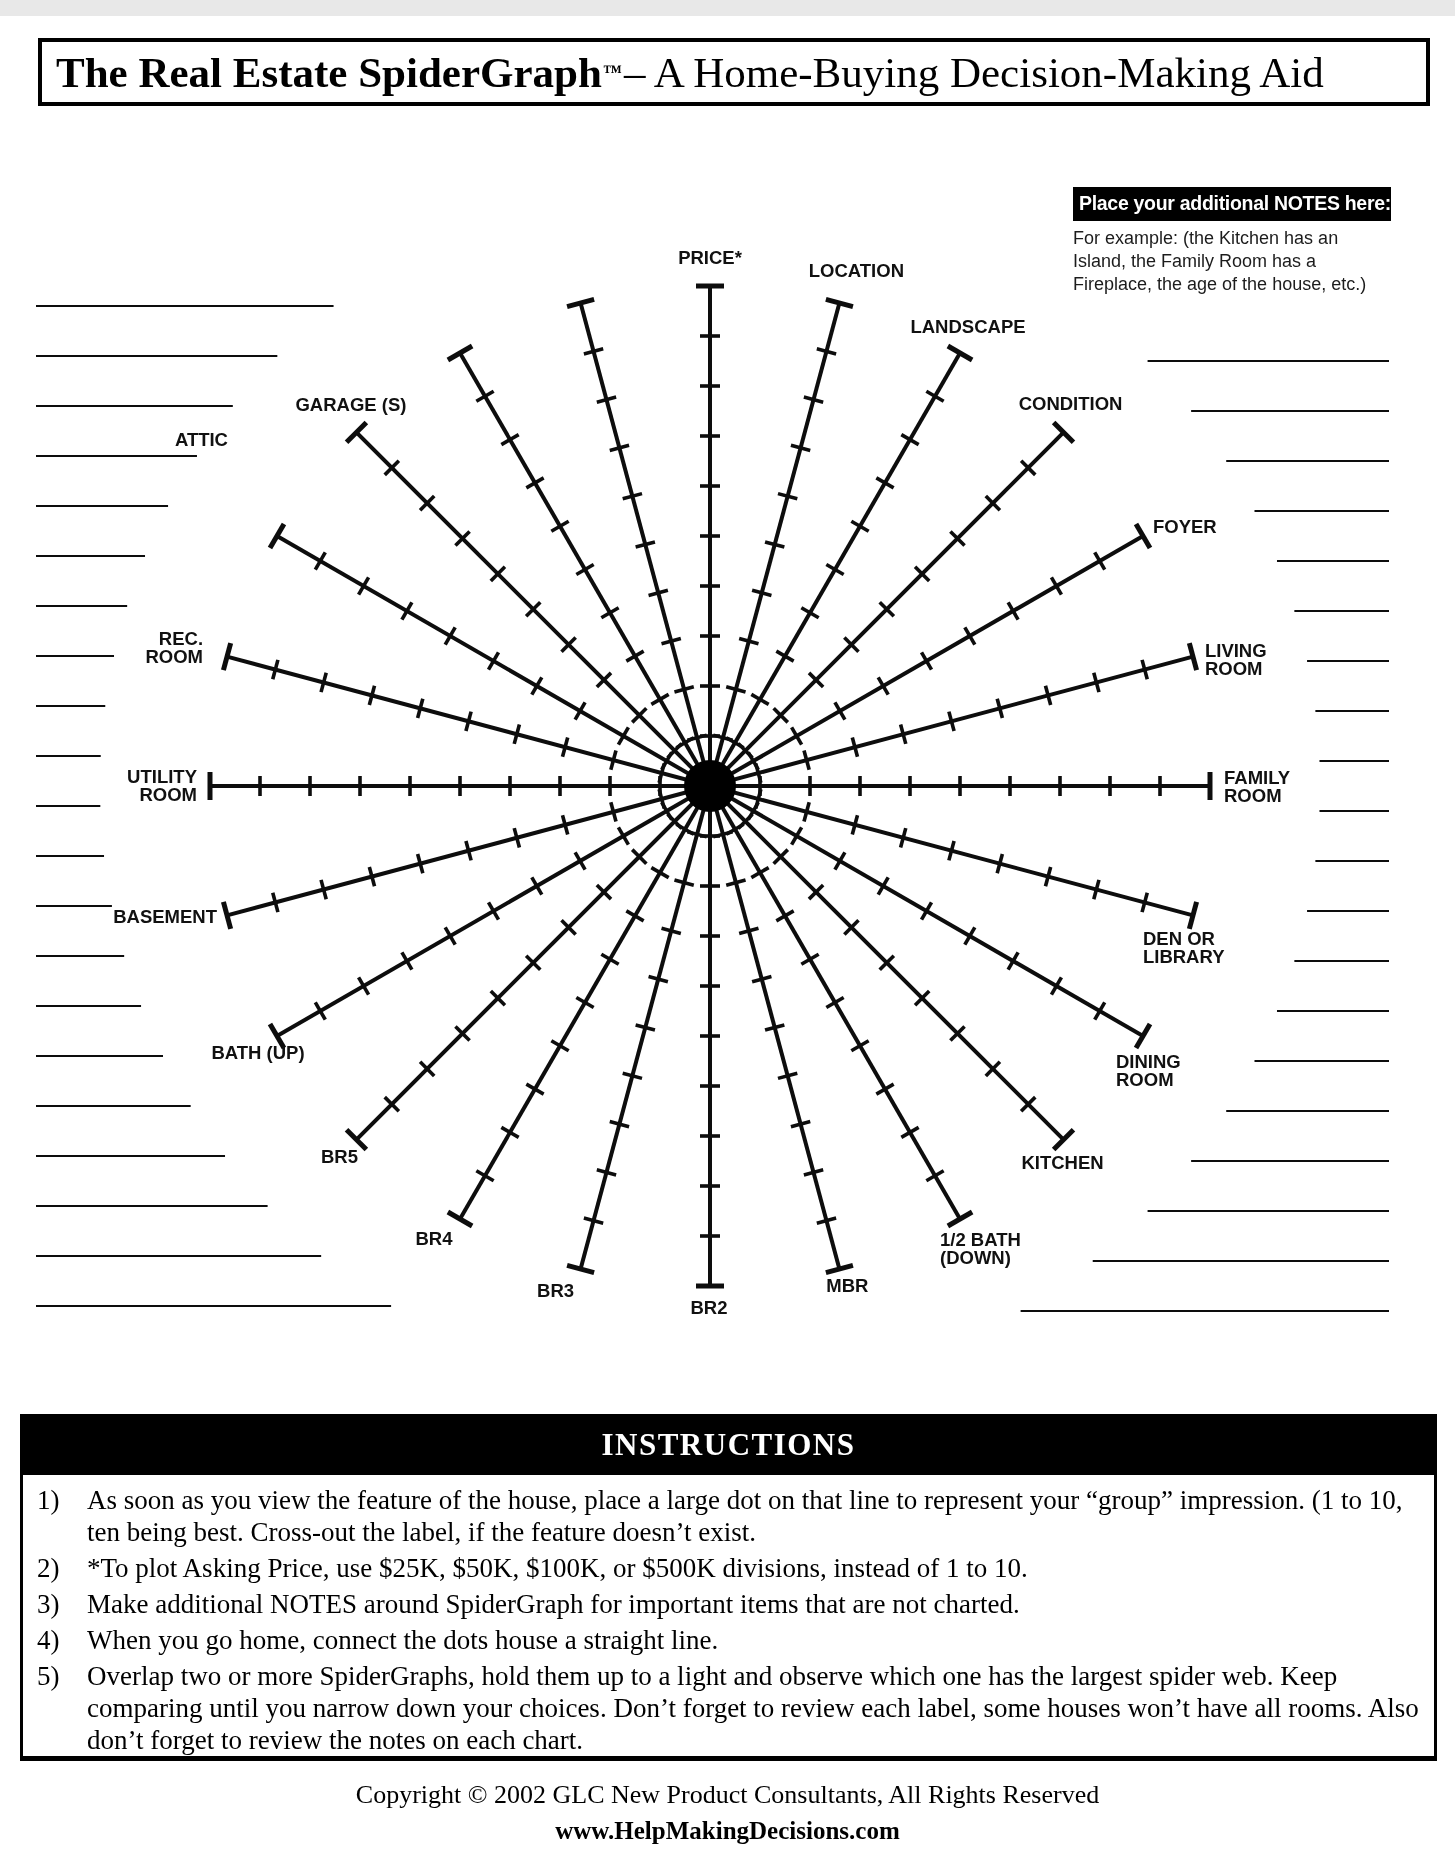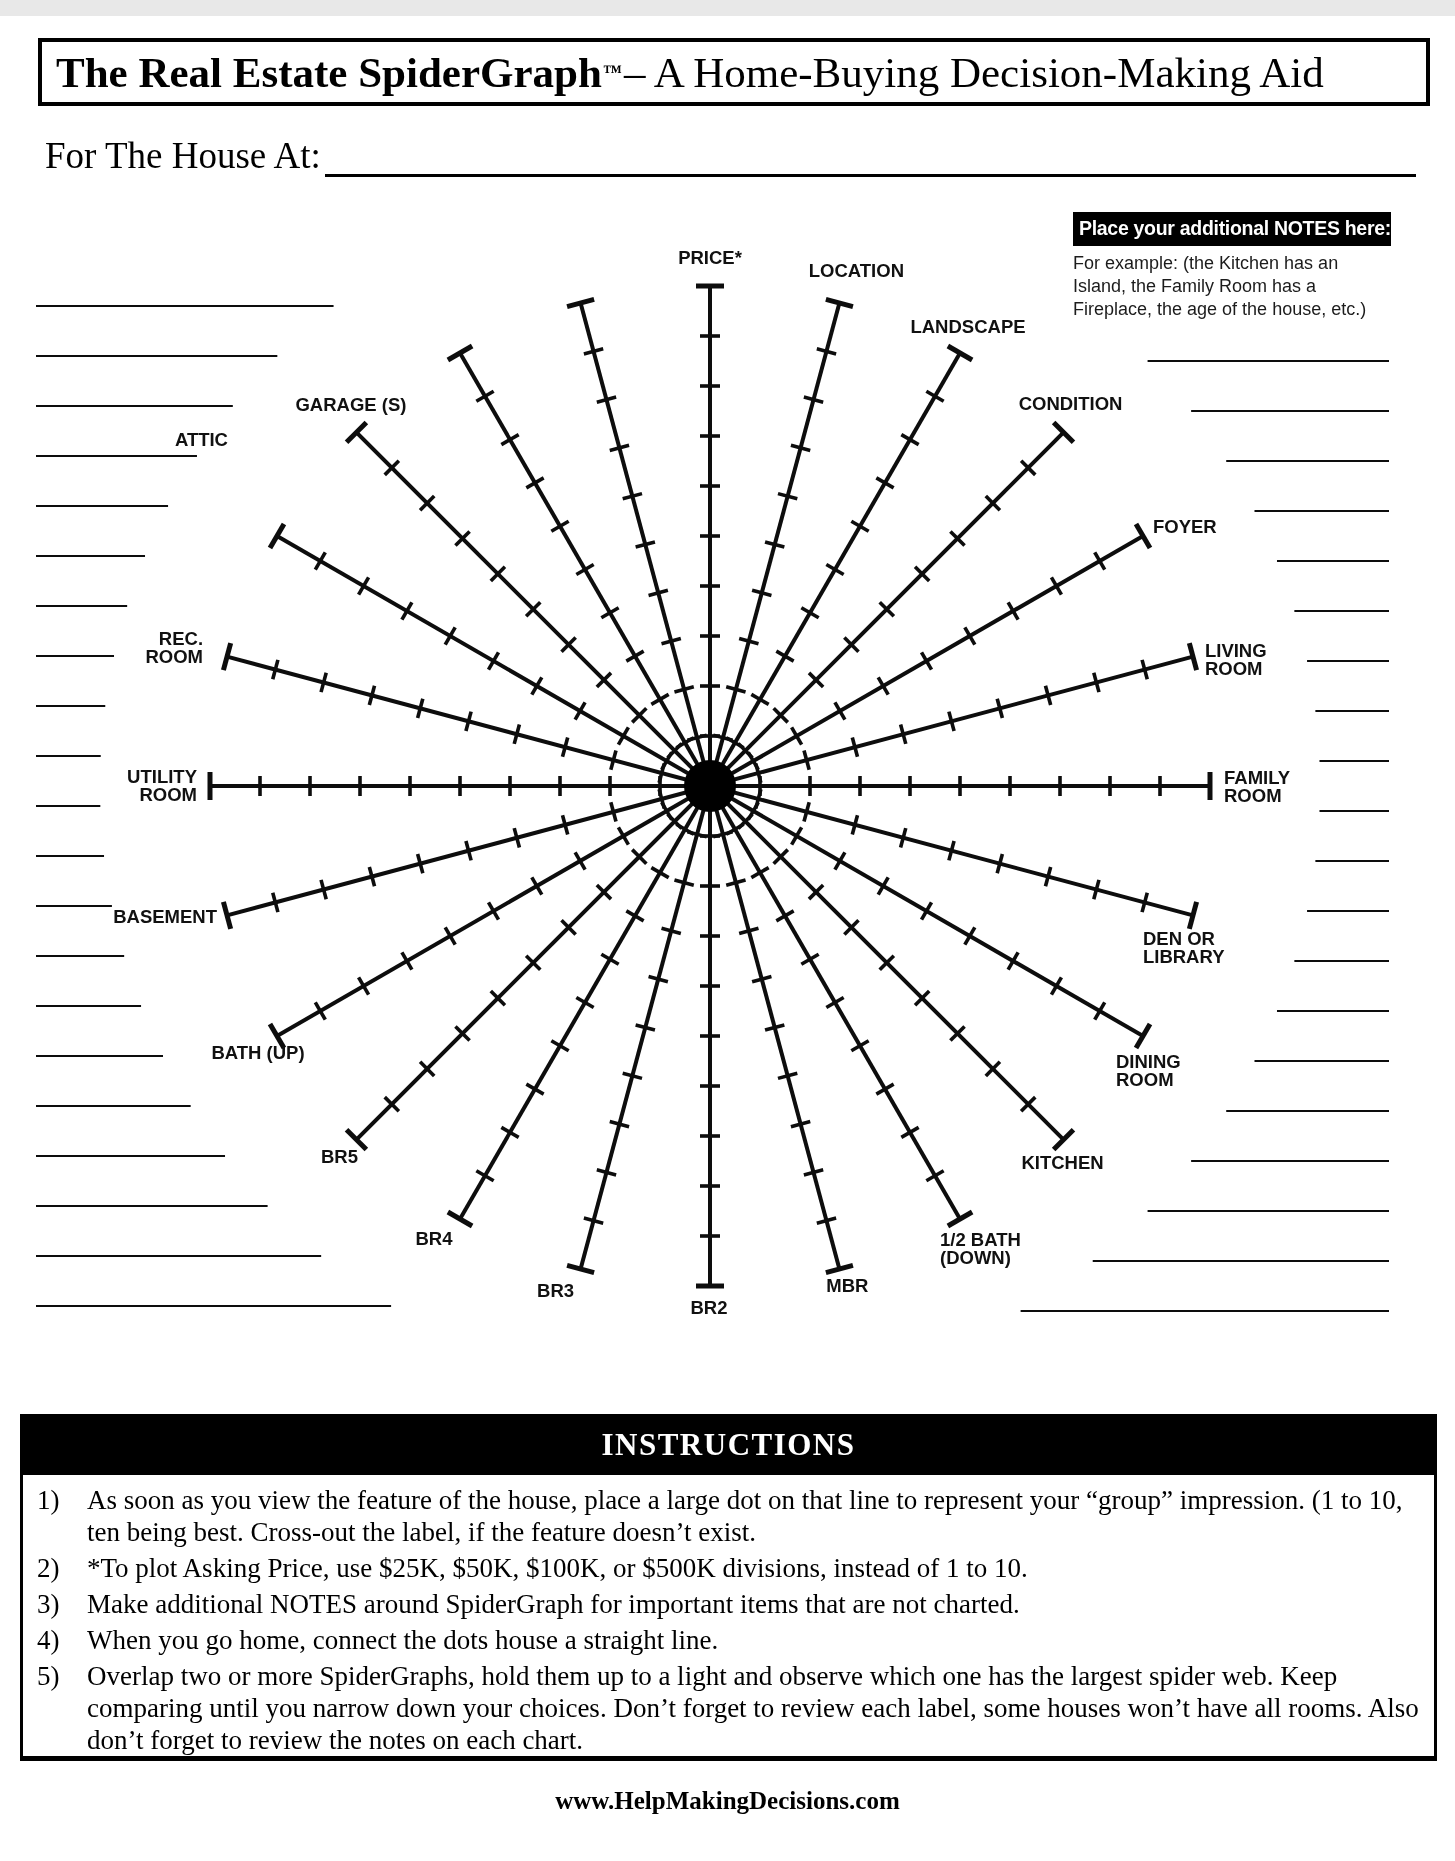--- a/index.html
+++ b/index.html
@@ -30,21 +30,21 @@
     position:absolute;left:45px;top:118px;width:1371px;
     display:flex;align-items:flex-end;
     font-family:"Liberation Serif",serif;
     font-size:37px;
   }
   .house-at-label{white-space:nowrap;}
   .house-at-line{flex:1;border-bottom:3px solid #000;height:40px;margin-left:4px;}
   
   .chart-svg{position:absolute;left:0;top:0;}
   
-  .notes-box{position:absolute;left:1073px;top:196px;width:318px;}
+  .notes-box{position:absolute;left:1073px;top:171px;width:318px;}
   .notes-header{
     background:#000;color:#fff;
     font-weight:bold;font-size:19.5px;letter-spacing:-0.3px;
     padding:5px 4px 6px 6px;
     white-space:nowrap;
   }
   .notes-example{margin-top:6px;font-size:18px;line-height:23px;color:#1c1c1c;}
   
   .instructions{position:absolute;left:20px;top:1398px;width:1417px;}
   .instructions-header{
@@ -75,24 +75,20 @@
 <body>
 
 <div class="page">
 
   <div class="title-box">
     <span class="title-bold">The Real Estate SpiderGraph</span>
       <sup class="title-tm">™</sup>
       <span class="title-rest">– A Home-Buying Decision-Making Aid</span>
   </div>
 
-  <div class="house-at">
-    <span class="house-at-label">For The House At:</span>
-    <span class="house-at-line"></span>
-  </div>
 
   <div id="chart-container">
       <svg width="1455" height="1861" viewBox="0 0 1455 1861" class="chart-svg">
         <line x1="710" y1="770" x2="710" y2="270" stroke="#0d0d0d" stroke-width="4"></line>
         <line x1="700" y1="720" x2="720" y2="720" stroke="#0d0d0d" stroke-width="3.6"></line>
         <line x1="700" y1="670" x2="720" y2="670" stroke="#0d0d0d" stroke-width="3.6"></line>
         <line x1="700" y1="620" x2="720" y2="620" stroke="#0d0d0d" stroke-width="3.6"></line>
         <line x1="700" y1="570" x2="720" y2="570" stroke="#0d0d0d" stroke-width="3.6"></line>
         <line x1="700" y1="520" x2="720" y2="520" stroke="#0d0d0d" stroke-width="3.6"></line>
         <line x1="700" y1="470" x2="720" y2="470" stroke="#0d0d0d" stroke-width="3.6"></line>
@@ -449,18 +445,19 @@
         <span class="instr-text">When you go home, connect the dots house a straight line.</span>
       </div>
       <div class="instr-item">
         <span class="instr-num">5)</span>
         <span class="instr-text">Overlap two or more SpiderGraphs, hold them up to a light and observe which one has the largest spider web.  Keep comparing until you narrow down your choices. Don’t forget to review each label, some houses won’t have all rooms. Also don’t forget to review the notes on each chart.</span>
       </div>
     </div>
   </div>
 
   <div class="footer">
+    <div class="footer-copyright">Copyright © 2002 GLC New Product Consultants, All Rights Reserved</div>
     <div class="footer-website">www.HelpMakingDecisions.com</div>
   </div>
 
   <div class="bottom-bar"></div>
 
 </div>
 
 </body></html>

